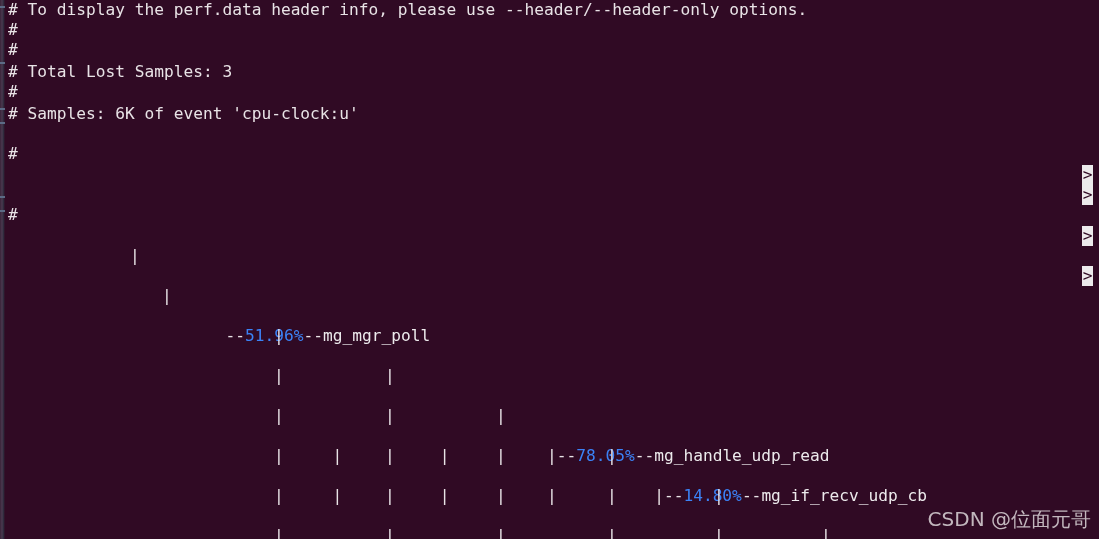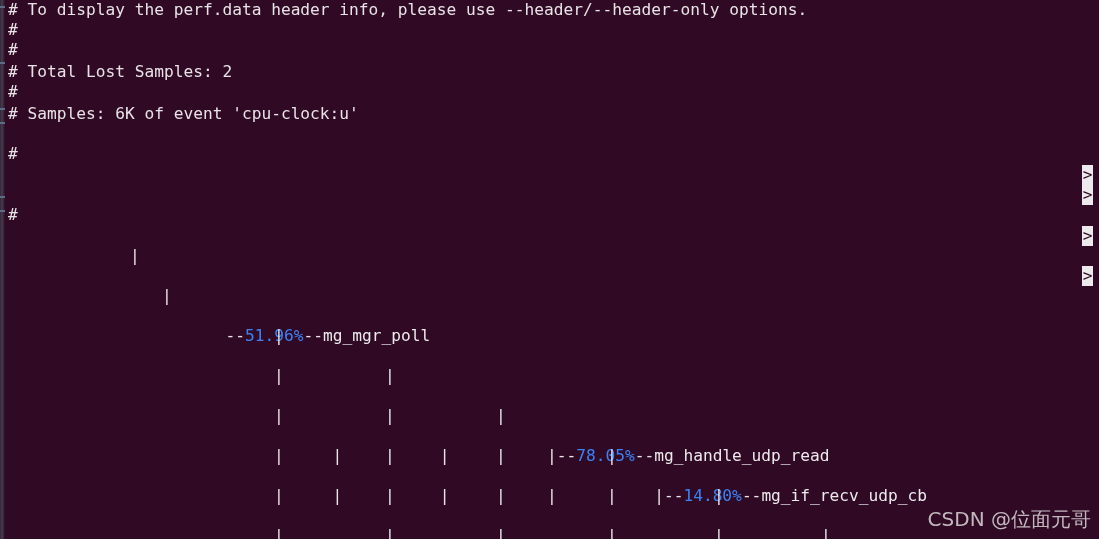--- a/index.html
+++ b/index.html
@@ -110,21 +110,21 @@
     <div class="edge-tick" style="top:122px"></div>
     <div class="edge-tick" style="top:196px"></div>
     <div class="edge-tick" style="top:210px"></div>
   </div>
 
   <div id="screen">
 
     <div class="line pad" style="top:0px"># To display the perf.data header info, please use --header/--header-only options.</div>
     <div class="line pad" style="top:20px">#</div>
     <div class="line pad" style="top:40px">#</div>
-    <div class="line pad" style="top:62px"># Total Lost Samples: 2</div>
+    <div class="line pad" style="top:62px"># Total Lost Samples: 3</div>
     <div class="line pad" style="top:82px">#</div>
     <div class="line pad" style="top:104px"># Samples: 6K of event 'cpu-clock:u'</div>
     <div class="line pad" style="top:144px">#</div>
 
     <div class="line clipline" style="top:165px">
       
     </div>
     <div class="marker" style="top:165px; left:1082px;">&gt;</div>
 
     <div class="line clipline" style="top:185px">

